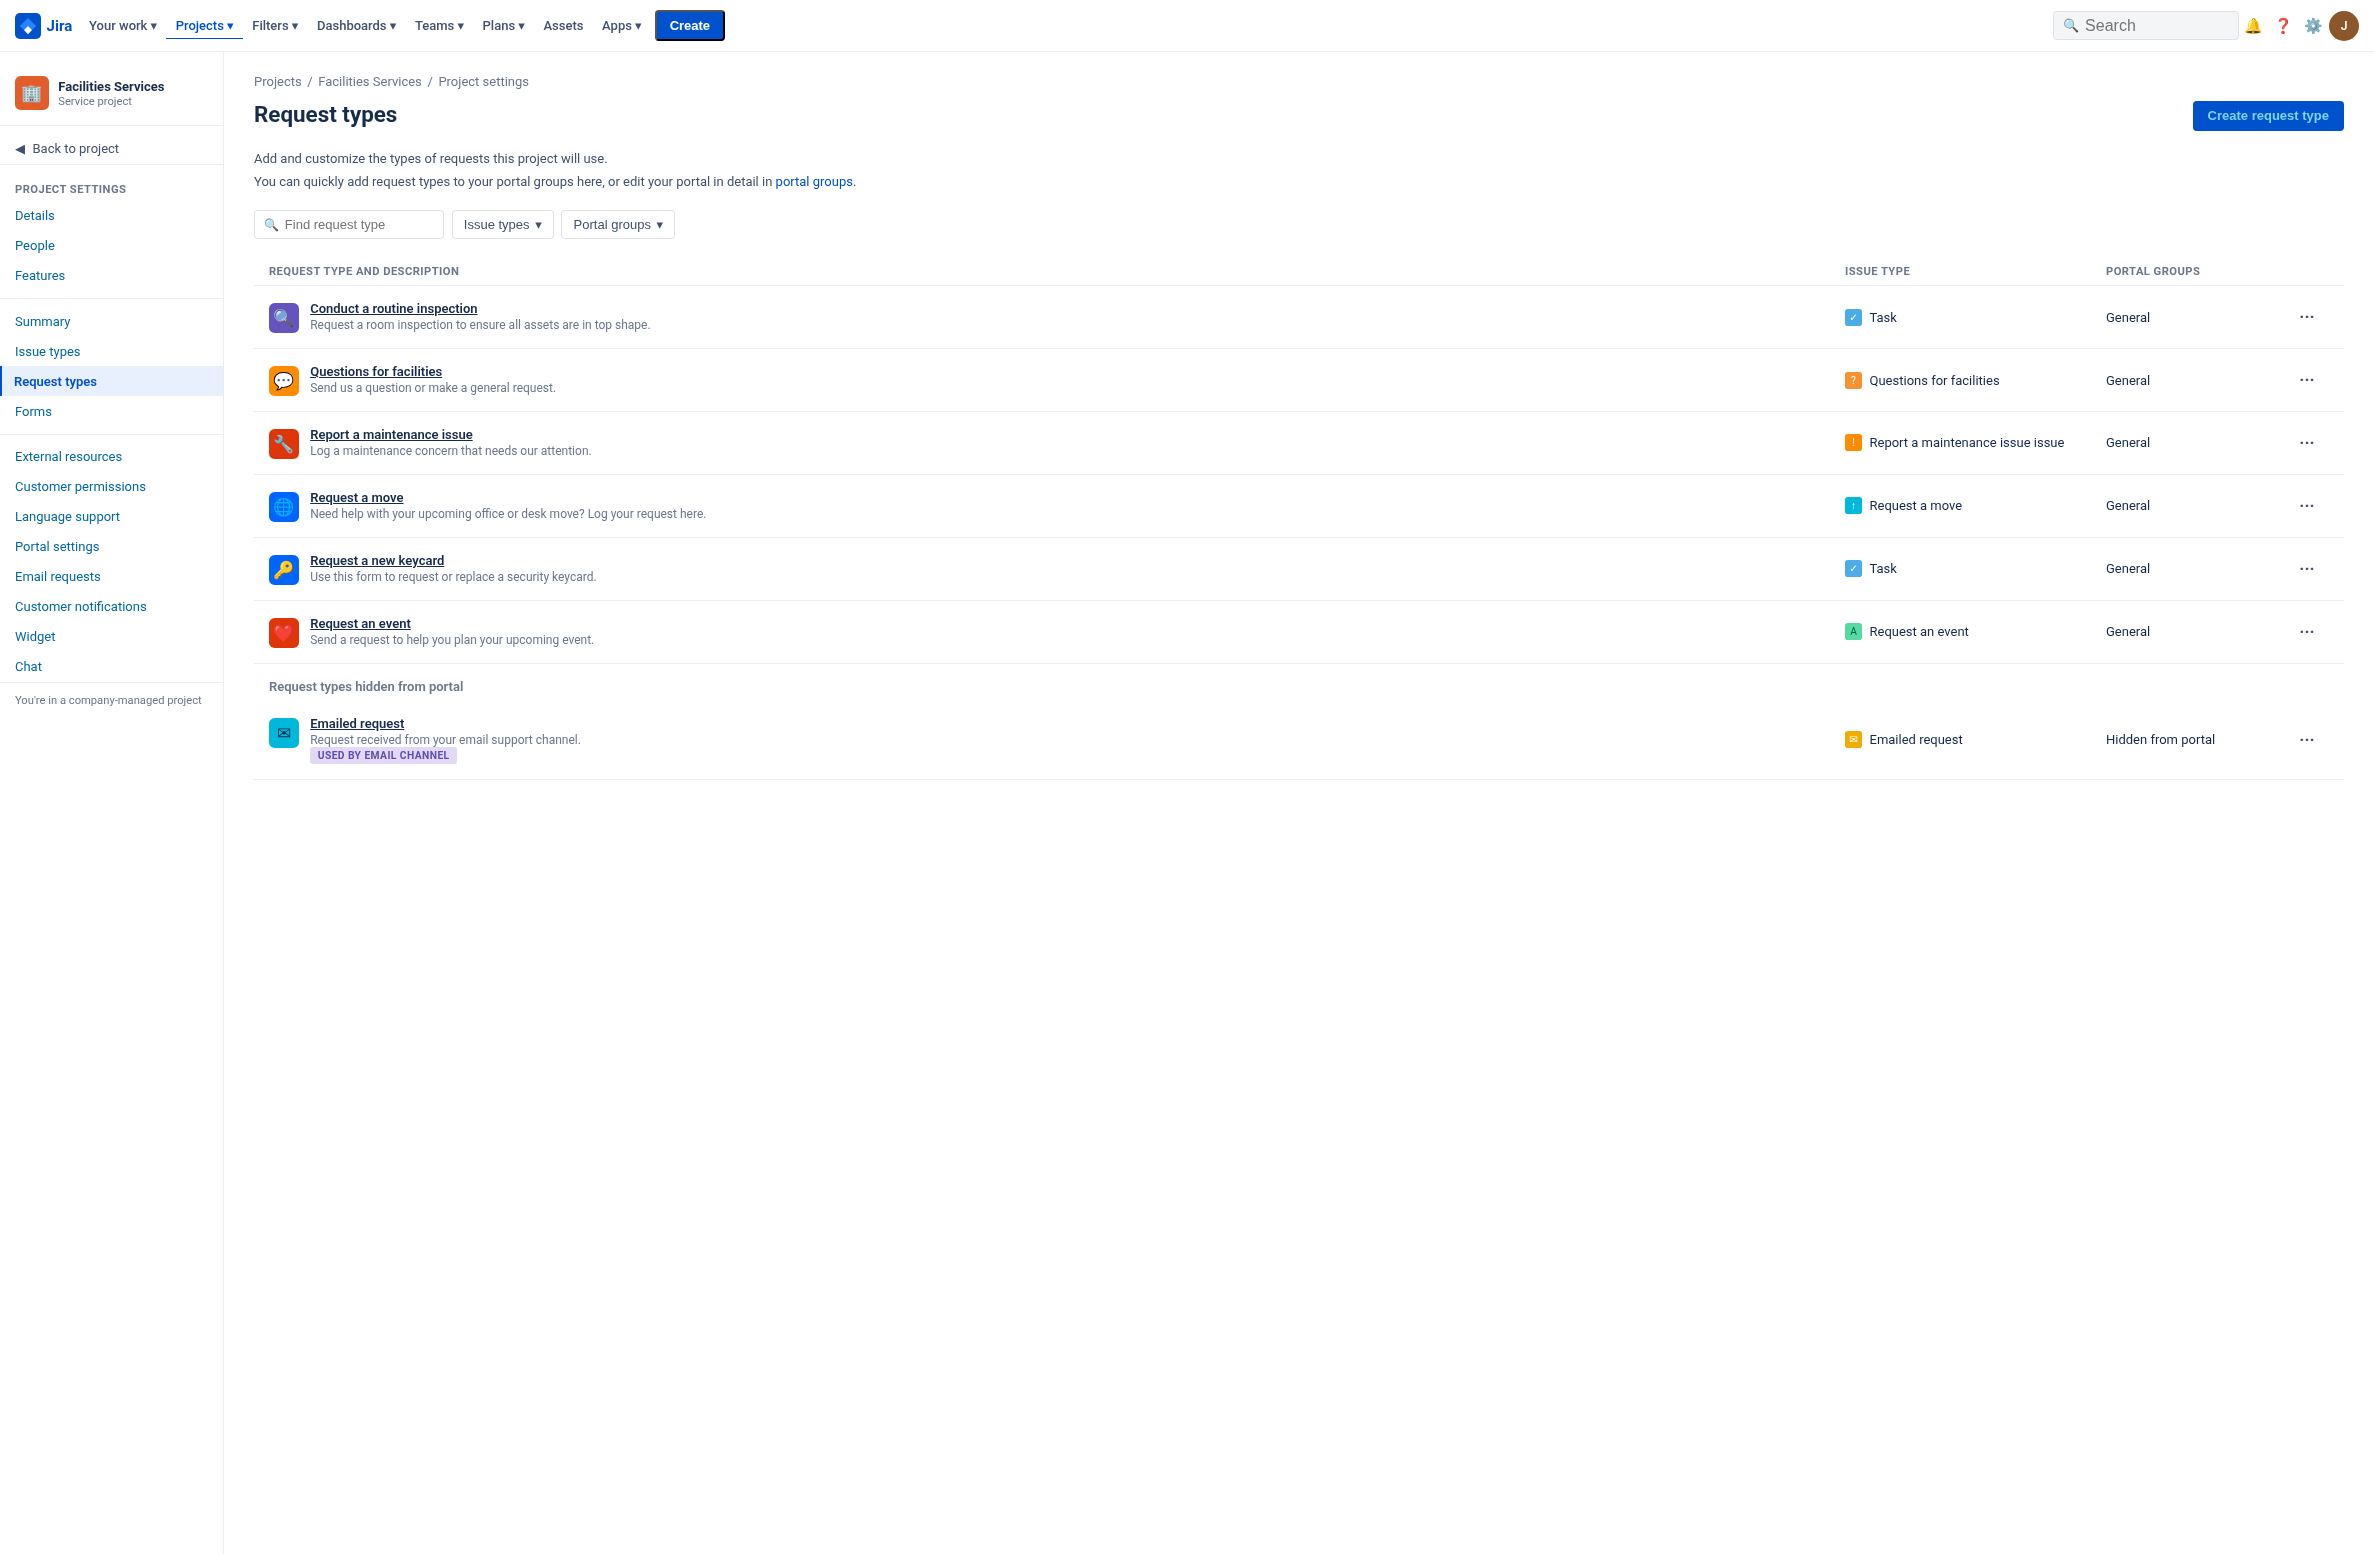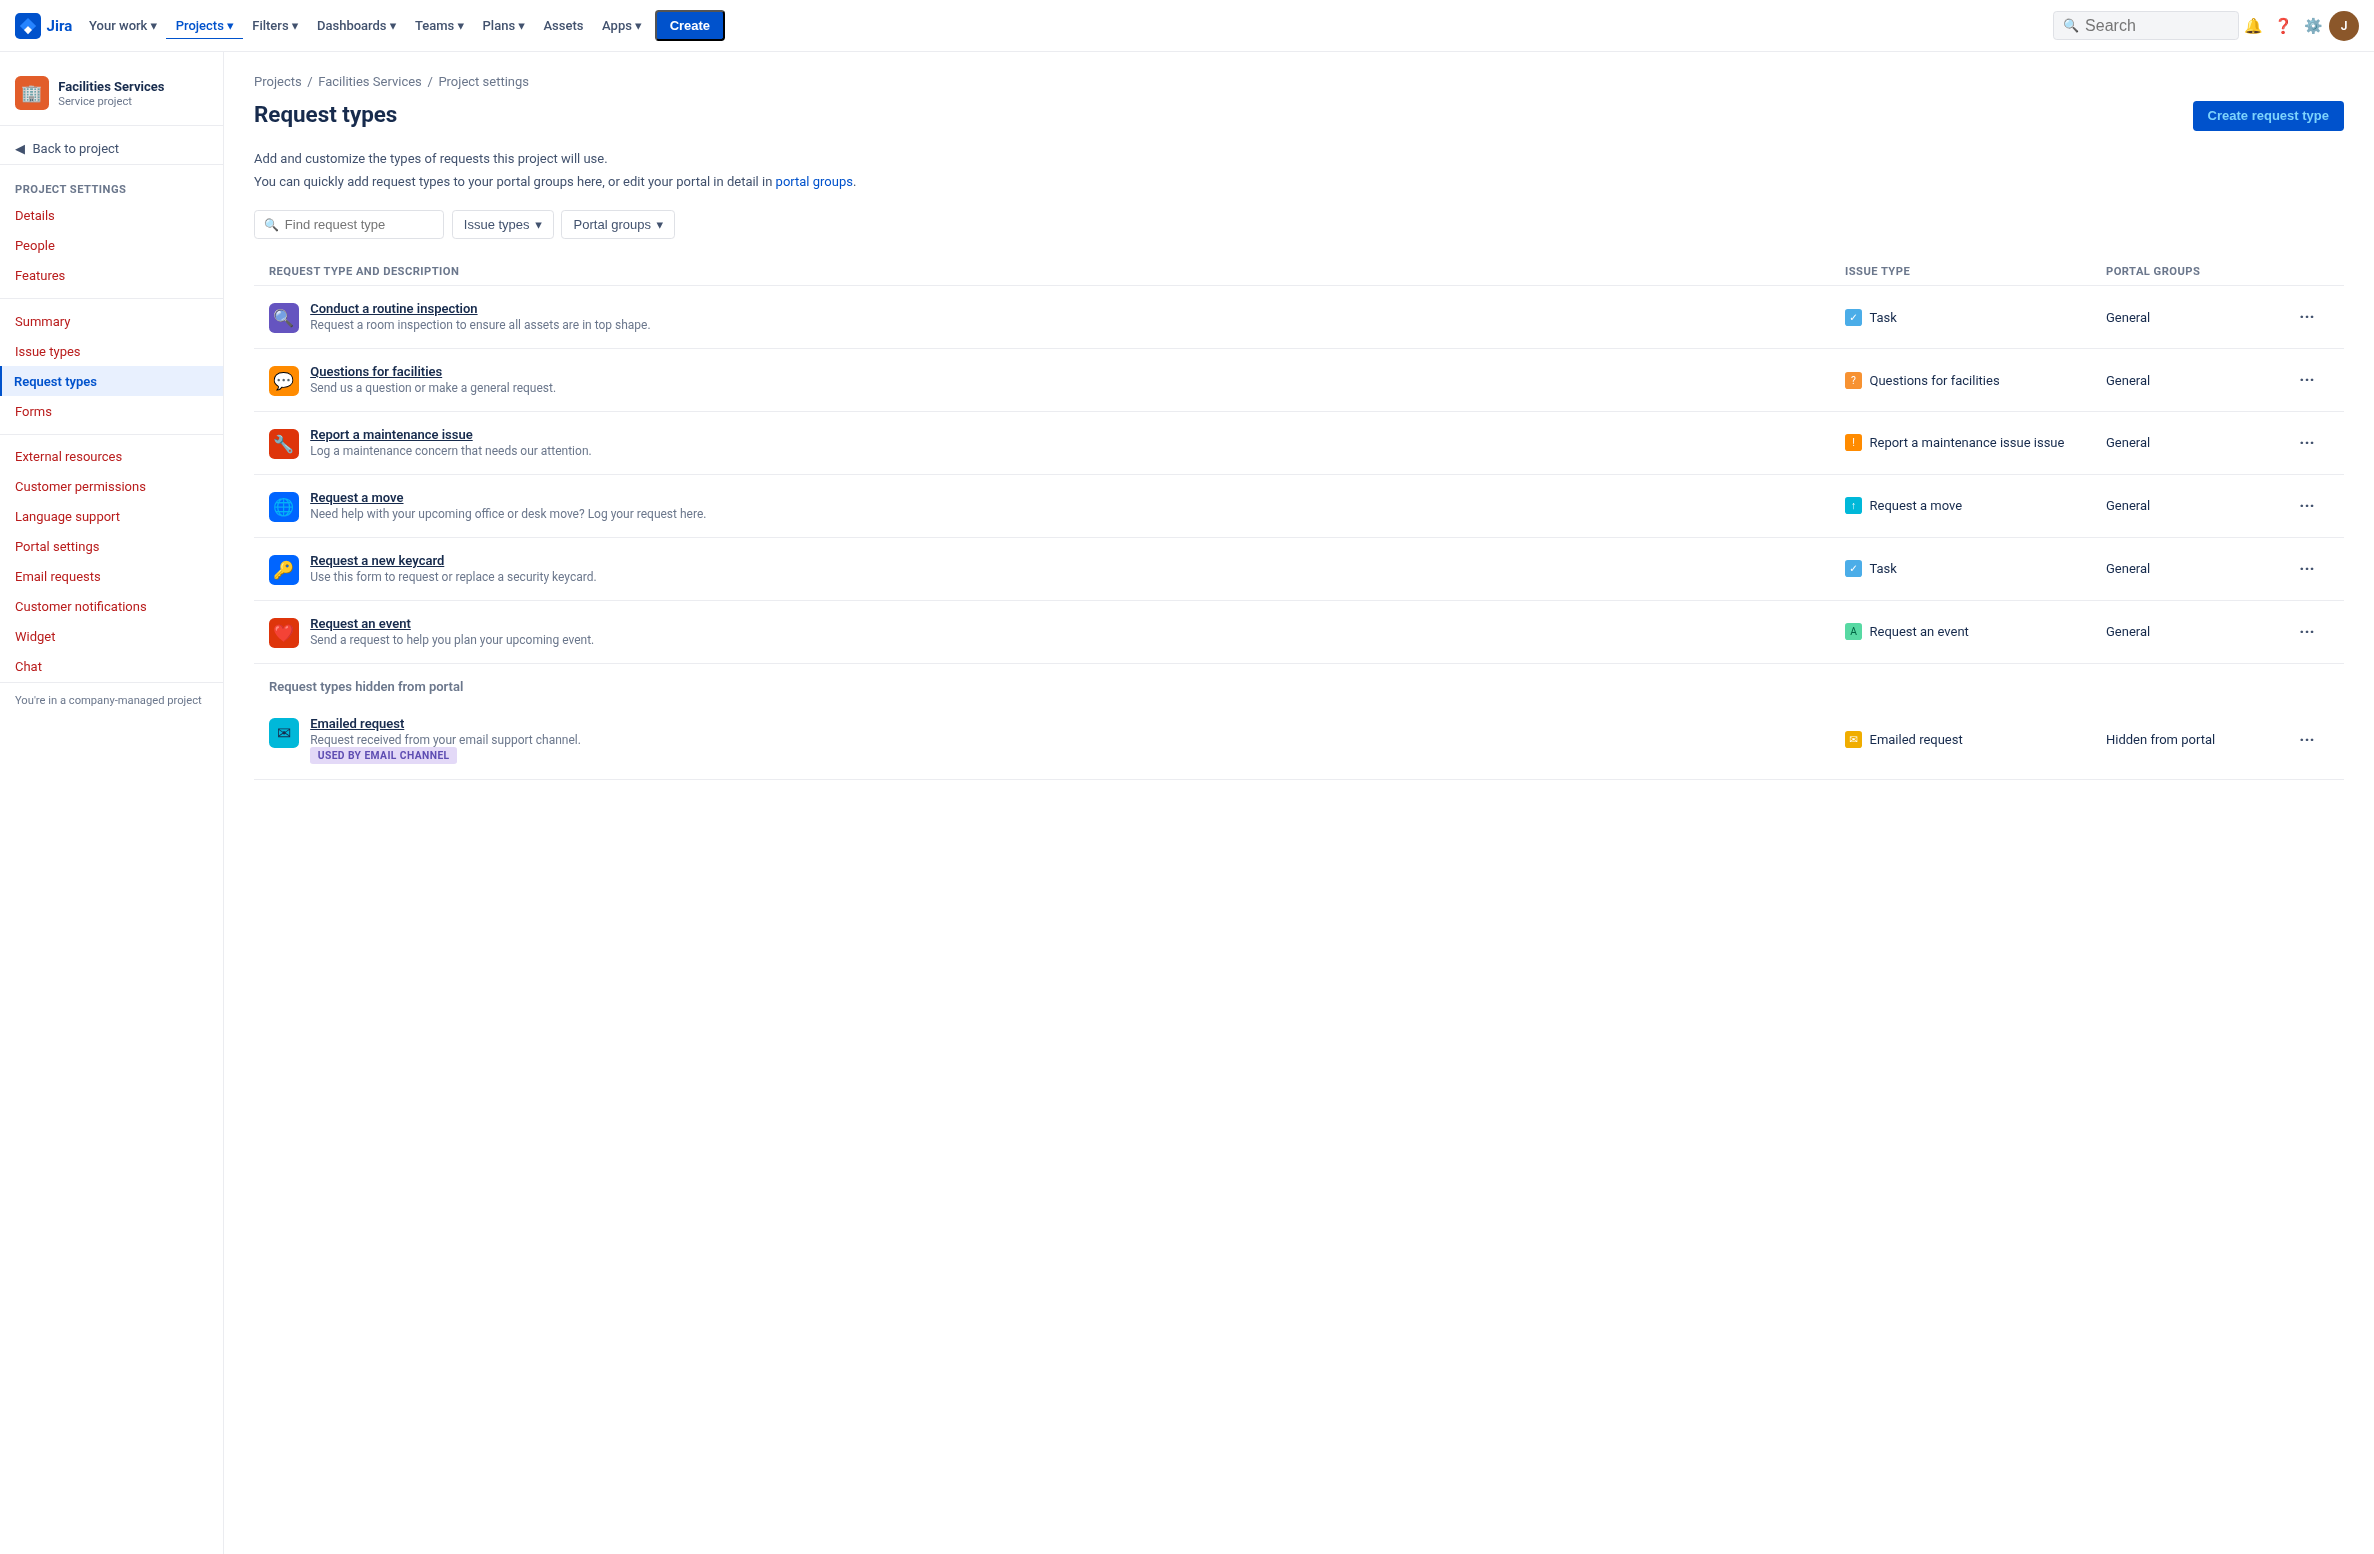--- a/index.html
+++ b/index.html
@@ -65,21 +65,21 @@
     .sidebar-back {
       display: flex; align-items: center; gap: 7.5px; padding: 7.5px 15px;
       cursor: pointer; color: #42526e; font-size: 13px; border-bottom: 0.9px solid #ebecf0;
       margin-bottom: 7.5px;
     }
     .sidebar-section-title {
       padding: 11.2px 15px 3.7px; font-size: 11.2px; font-weight: 700;
       color: #6b778c; text-transform: uppercase; letter-spacing: 0.04em;
     }
     .sidebar-item {
-      padding: 7.5px 15px; cursor: pointer; color: #b91c1c; font-size: 13px;
+      padding: 7.5px 15px; cursor: pointer; color: #0369a1; font-size: 13px;
       border-radius: 0;
     }
     .sidebar-item.active { background: #e8f0fe; color: #0052cc; font-weight: 600; border-left: 2.8px solid #0052cc; padding-left: 12px; }
     .sidebar-divider { height: 0.9px; background: #ebecf0; margin: 7.5px 0; }
     .sidebar-company-note {
       padding: 11.2px 15px; font-size: 11.2px; color: #6b778c;
       border-top: 0.9px solid #ebecf0; position: sticky; bottom: 0; background: #fff;
     }
 
     

